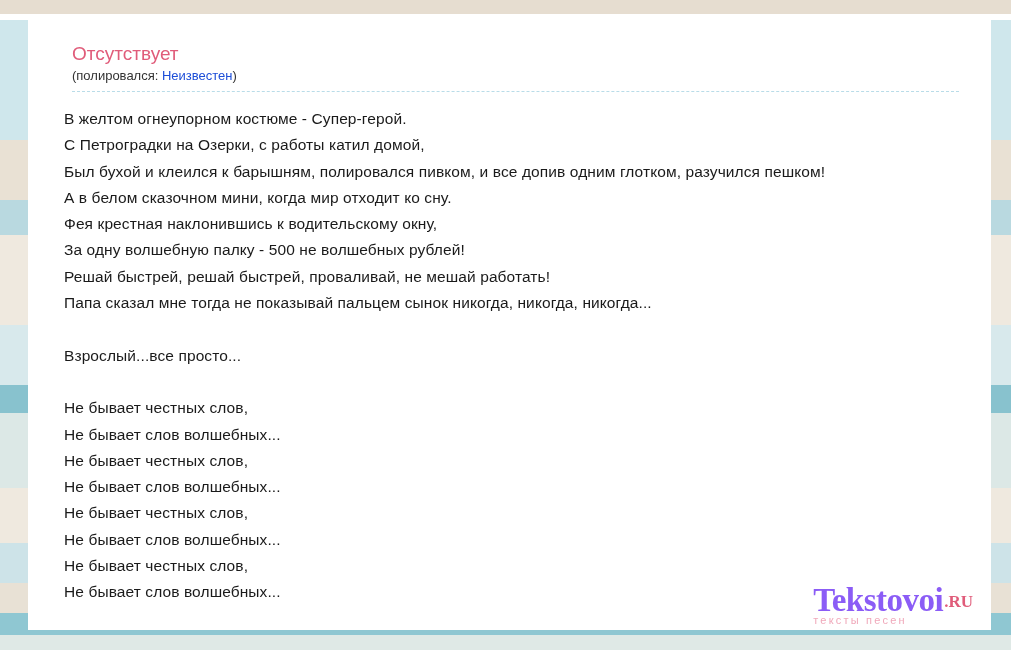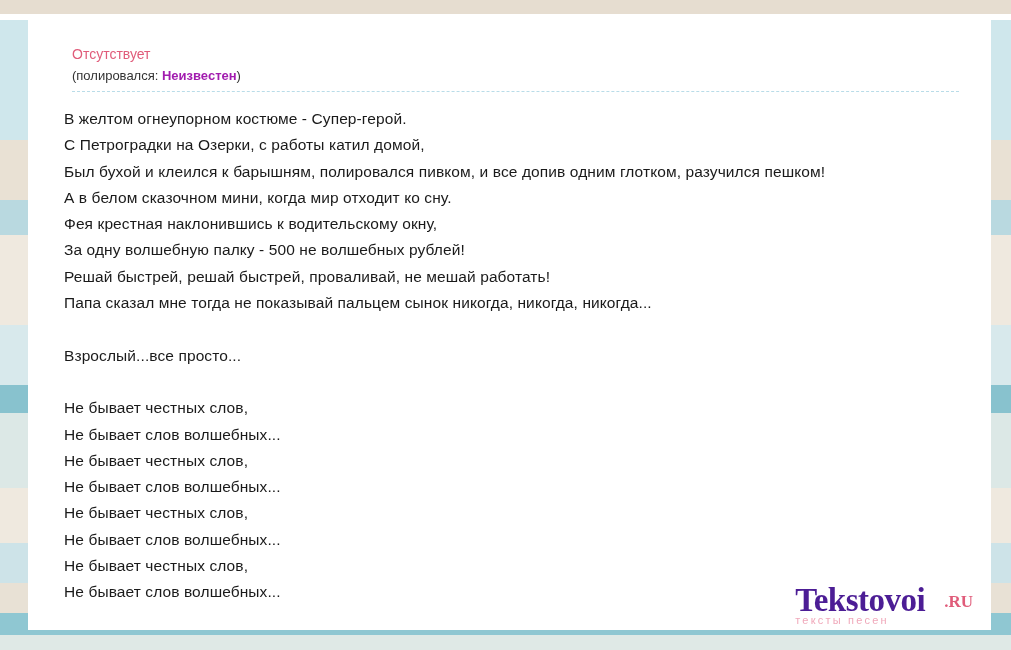--- a/index.html
+++ b/index.html
@@ -40,35 +40,34 @@
     width: 963px;
     height: 610px;
     background: #ffffff;
     box-sizing: border-box;
     padding: 22px 30px 0 30px;
     z-index: 5;
   }
 
   .song-title {
     color: #e05c7a;
-    font-size: 14px;
+    font-size: 19px;
     line-height: 24px;
     margin: 0 0 2px 14px;
     font-weight: normal;
   }
   .artist-line {
     margin: 0 0 0 14px;
     font-size: 13px;
     color: #333333;
     padding-bottom: 8px;
   }
   .artist-link {
-    color: #a21caf;
+    color: #1d4ed8;
     text-decoration: none;
-    font-weight: bold;
   }
   .divider {
     margin: 0 2px 0 14px;
     border: 0;
     border-top: 1px dashed #b9dce8;
     height: 0;
   }
 
   .lyrics {
     margin: 14px 0 0 6px;
@@ -85,33 +84,33 @@
     right: 38px;
     bottom: 24px;
     text-align: right;
     z-index: 6;
     user-select: none;
   }
   .logo-main {
     font-family: "Liberation Serif", serif;
     font-size: 33px;
     font-weight: bold;
-    color: #4c1d95;
+    color: #8b5cf6;
     letter-spacing: -0.5px;
     line-height: 34px;
     display: inline-block;
   }
   .logo-ru {
     font-family: "Liberation Serif", serif;
     font-size: 17px;
     font-weight: bold;
     color: #e05c7a;
     display: inline-block;
     vertical-align: 4px;
-    margin-left: 19px;
+    margin-left: 1px;
   }
   .logo-sub {
     font-size: 11px;
     color: #f0a8ba;
     letter-spacing: 2.2px;
     margin-top: -3px;
     text-align: left;
     padding-right: 2px;
   }
 </style>

